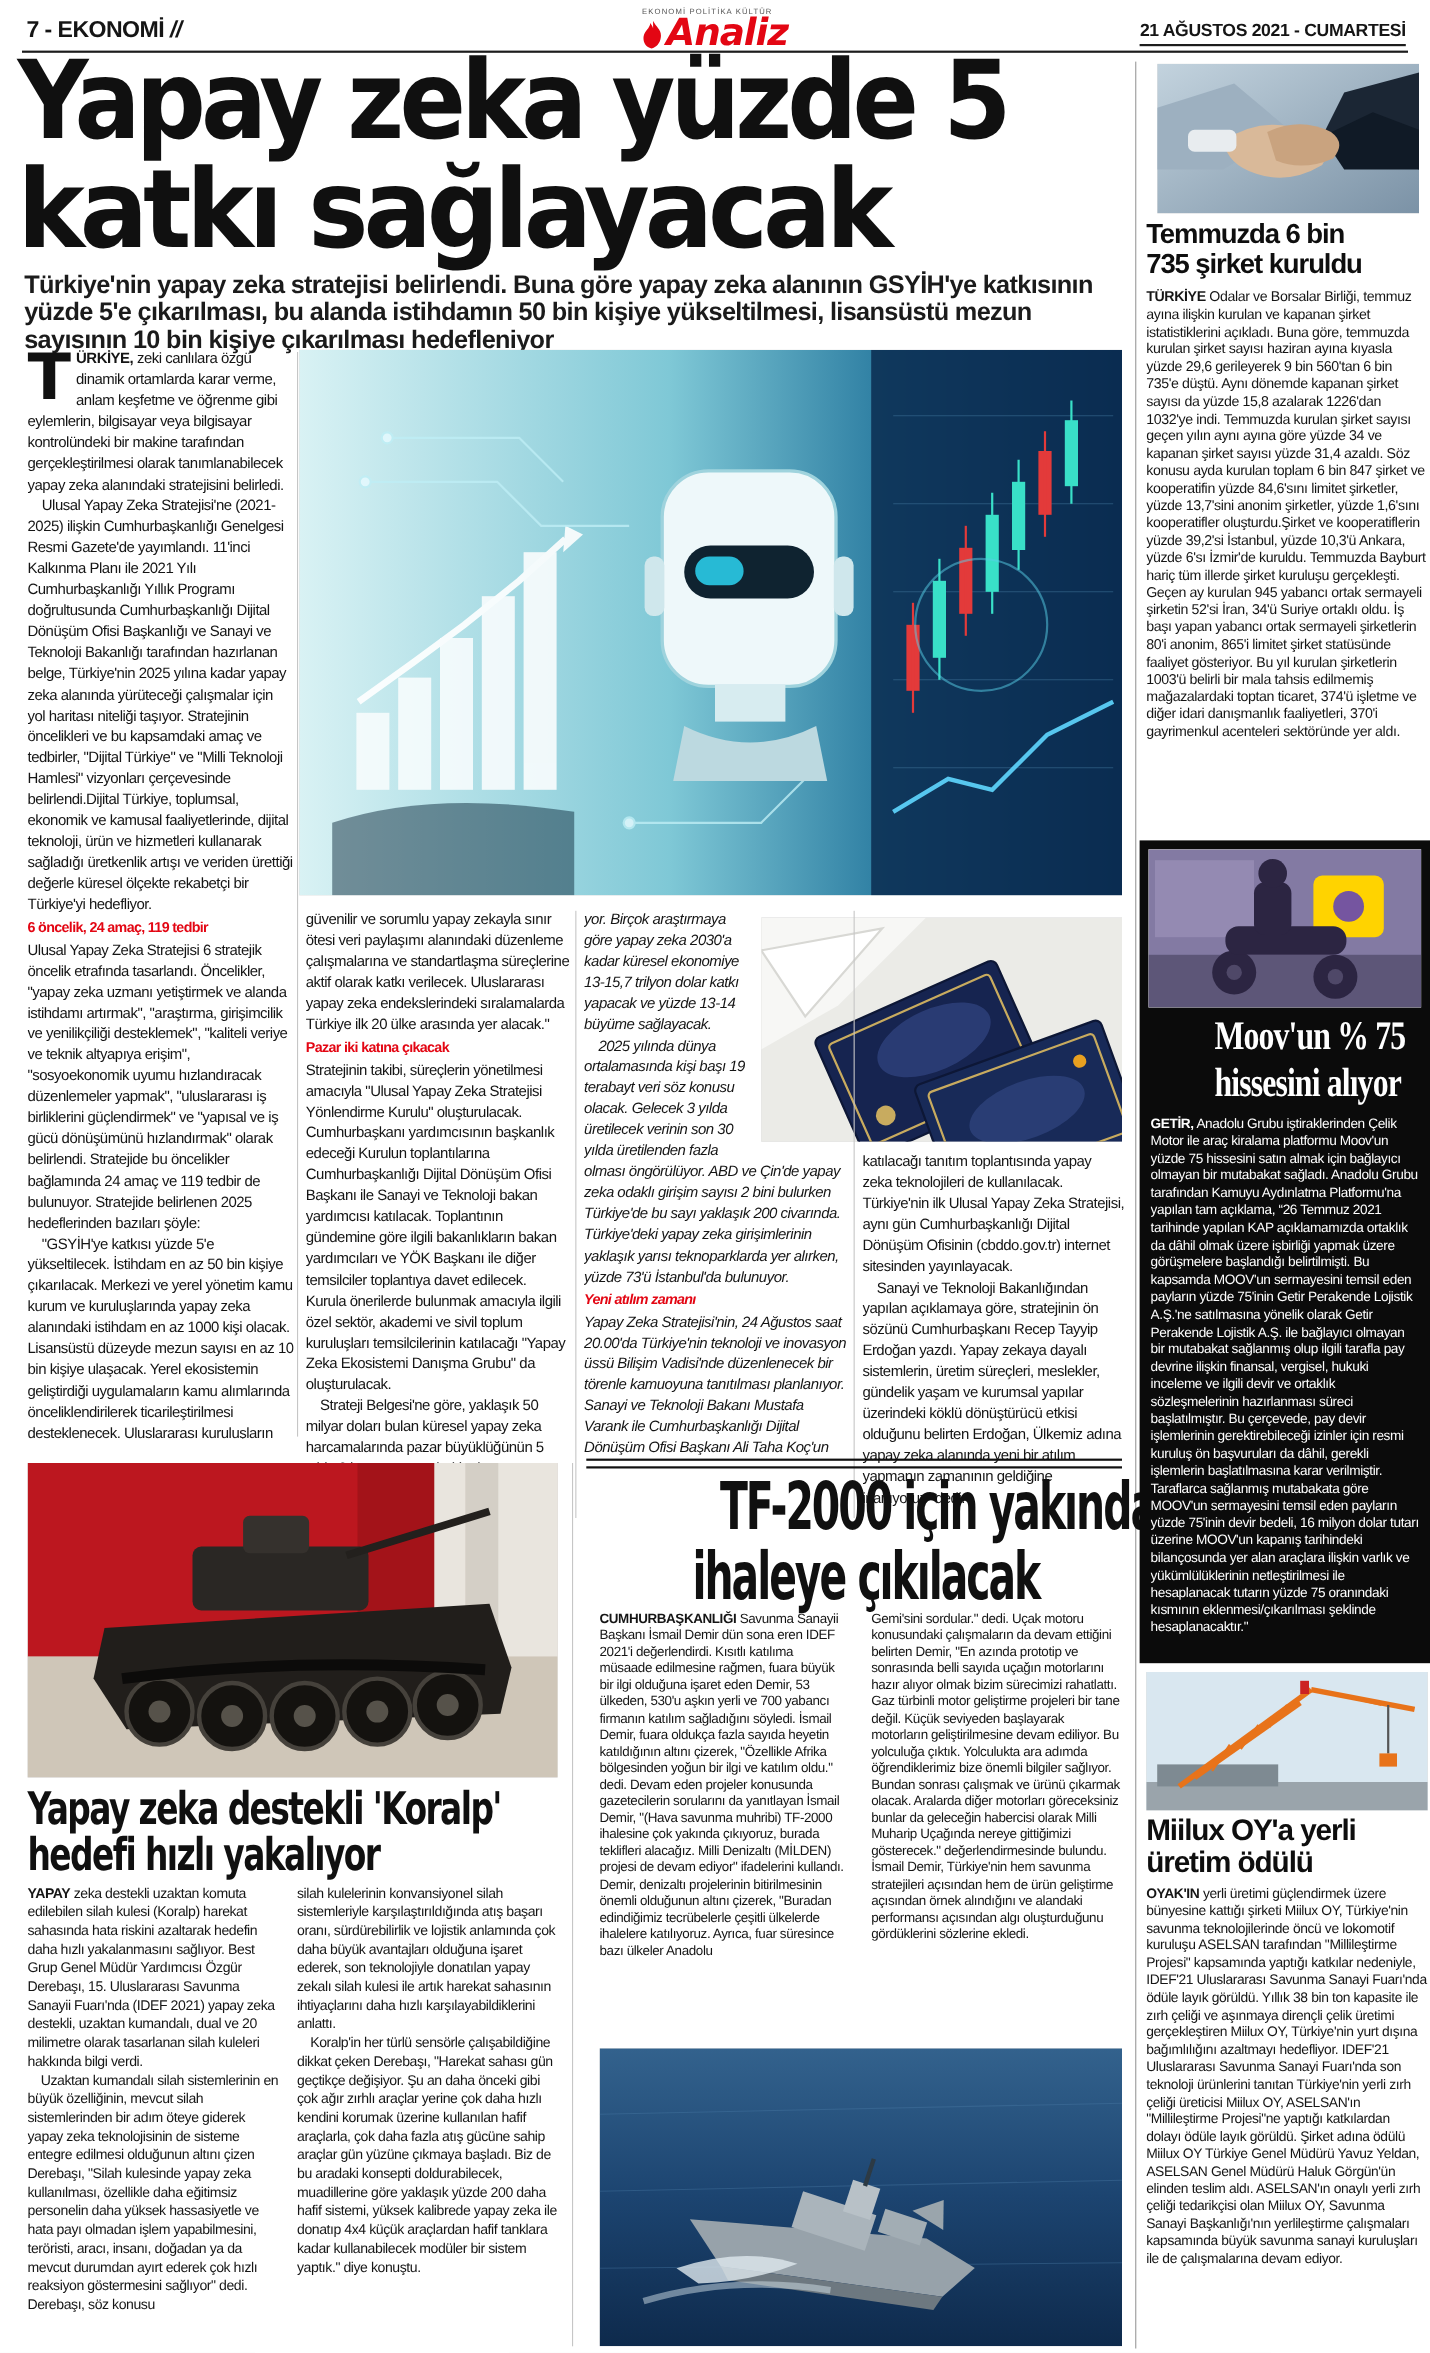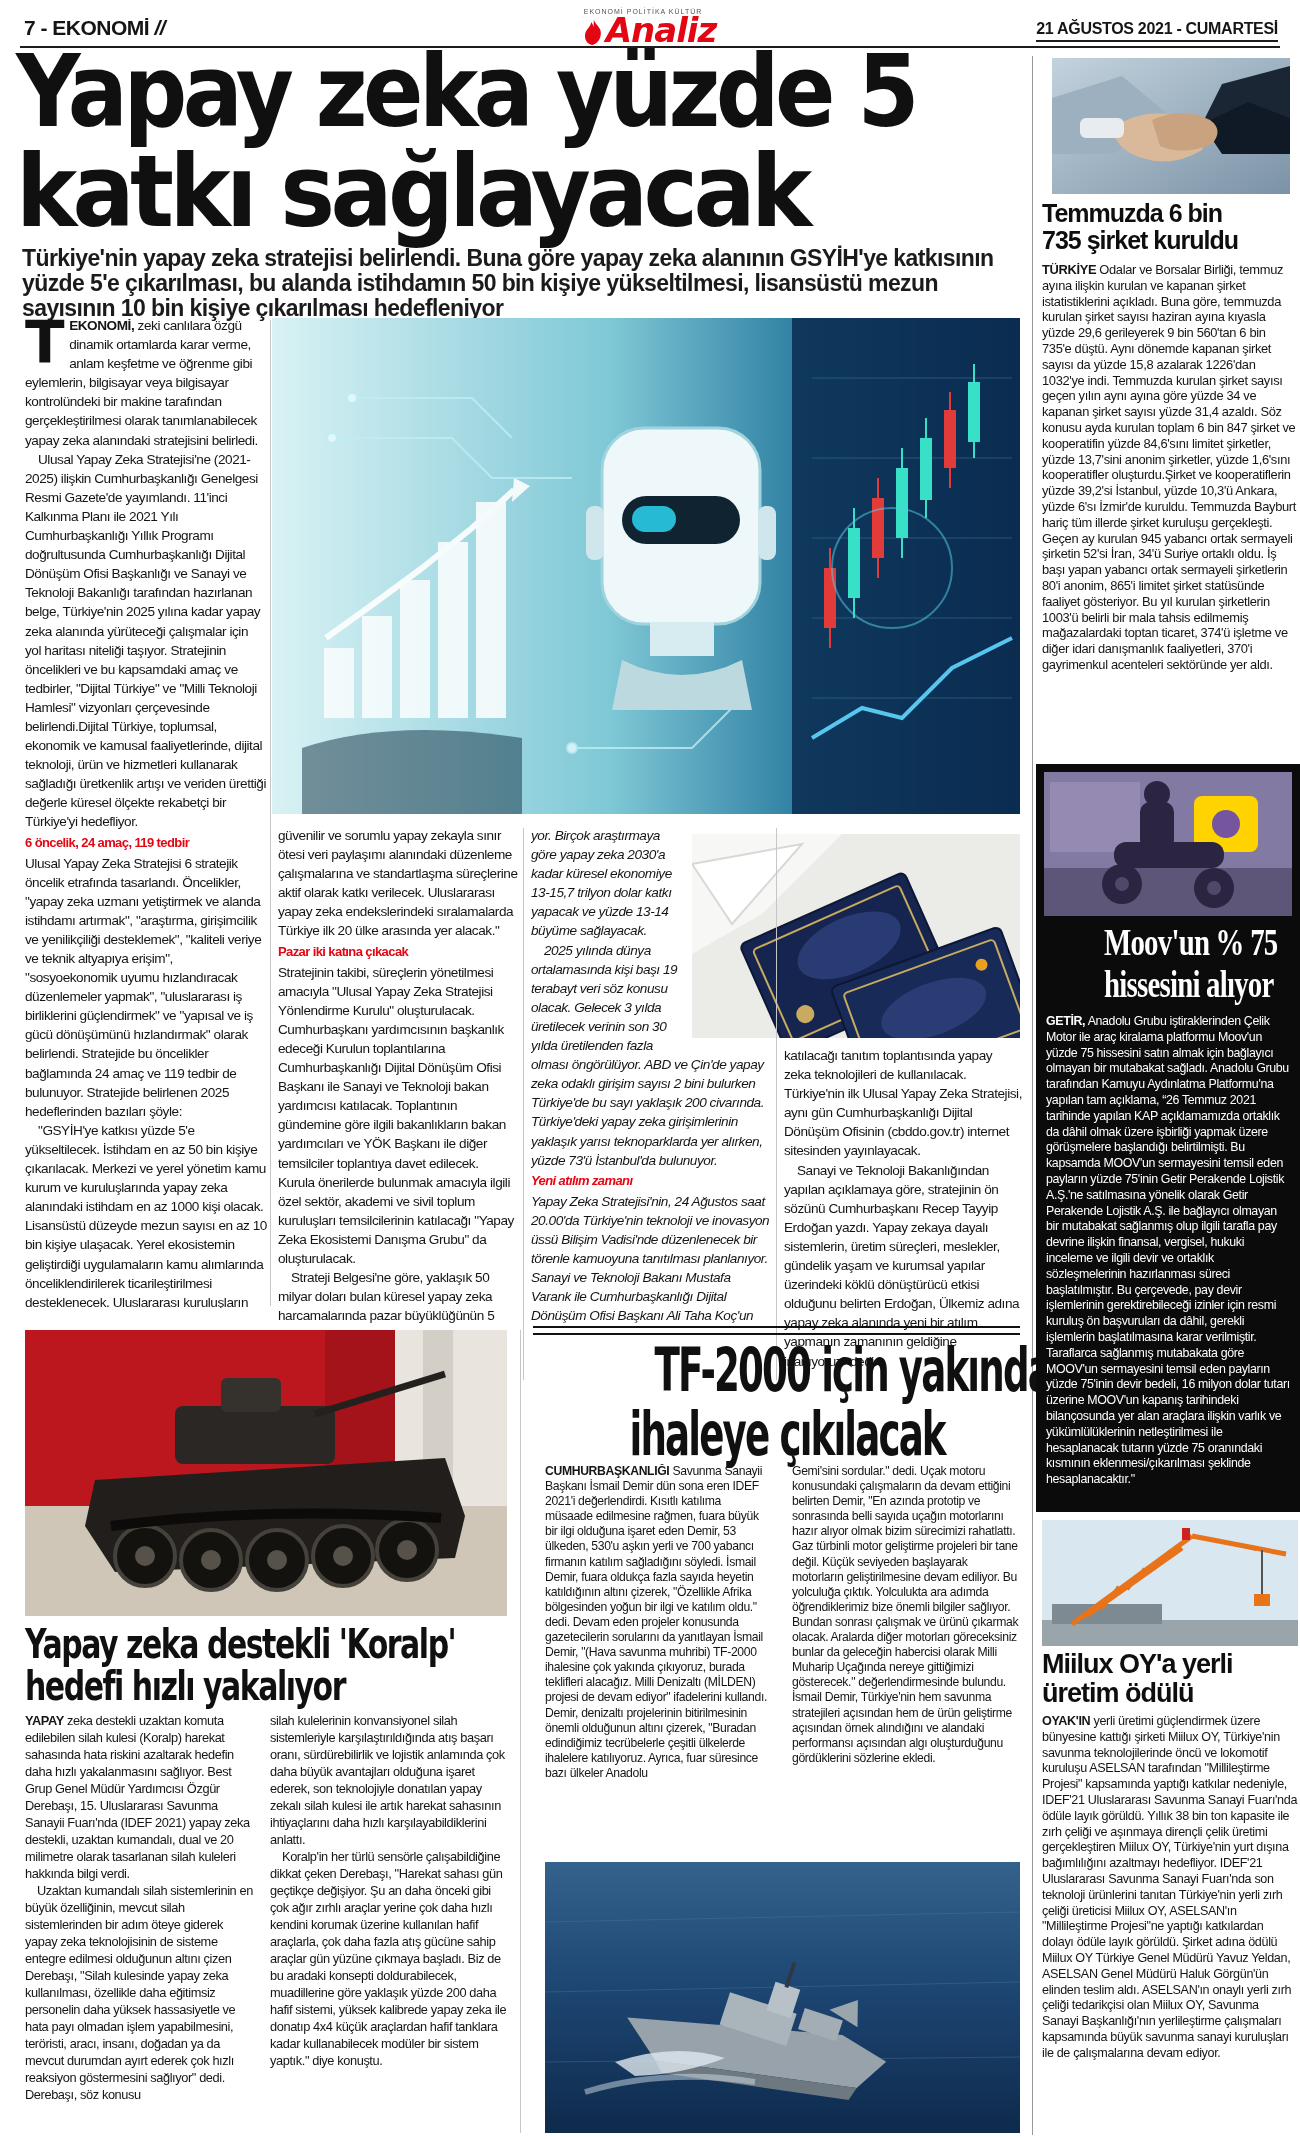--- a/index.html
+++ b/index.html
@@ -167,21 +167,21 @@
       <g transform="rotate(-20 240 170)">
         <rect x="150" y="120" width="180" height="115" rx="6" fill="#182a58" stroke="#0d1736" stroke-width="2"></rect>
         <rect x="160" y="130" width="160" height="95" rx="4" fill="none" stroke="#c8ab5f" stroke-width="2"></rect>
         <circle cx="300" cy="150" r="6" fill="#e8a020"></circle>
         <ellipse cx="240" cy="175" rx="55" ry="26" fill="#3a4f8f" opacity=".5"></ellipse>
       </g>
     </svg>
   </div>
 
   <div class="abs bt" style="left:25px;top:316px;width:242px;height:992px;">
-    <p class="first"><span class="dropcap">T</span><span class="lead">EKONOMİ,</span><span> zeki canlılara özgü dinamik ortamlarda karar verme, anlam keşfetme ve öğrenme gibi eylemlerin, bilgisayar veya bilgisayar kontrolündeki bir makine tarafından gerçekleştirilmesi olarak tanımlanabilecek yapay zeka alanındaki stratejisini belirledi.</span></p>
+    <p class="first"><span class="dropcap">T</span><span class="lead">ÜRKİYE,</span><span> zeki canlılara özgü dinamik ortamlarda karar verme, anlam keşfetme ve öğrenme gibi eylemlerin, bilgisayar veya bilgisayar kontrolündeki bir makine tarafından gerçekleştirilmesi olarak tanımlanabilecek yapay zeka alanındaki stratejisini belirledi.</span></p>
     <p>Ulusal Yapay Zeka Stratejisi'ne (2021-2025) ilişkin Cumhurbaşkanlığı Genelgesi Resmi Gazete'de yayımlandı. 11'inci Kalkınma Planı ile 2021 Yılı Cumhurbaşkanlığı Yıllık Programı doğrultusunda Cumhurbaşkanlığı Dijital Dönüşüm Ofisi Başkanlığı ve Sanayi ve Teknoloji Bakanlığı tarafından hazırlanan belge, Türkiye'nin 2025 yılına kadar yapay zeka alanında yürüteceği çalışmalar için yol haritası niteliği taşıyor. Stratejinin öncelikleri ve bu kapsamdaki amaç ve tedbirler, "Dijital Türkiye" ve "Milli Teknoloji Hamlesi" vizyonları çerçevesinde belirlendi.Dijital Türkiye, toplumsal, ekonomik ve kamusal faaliyetlerinde, dijital teknoloji, ürün ve hizmetleri kullanarak sağladığı üretkenlik artışı ve veriden ürettiği değerle küresel ölçekte rekabetçi bir Türkiye'yi hedefliyor.</p>
     <p class="sub">6 öncelik, 24 amaç, 119 tedbir</p>
     <p class="first">Ulusal Yapay Zeka Stratejisi 6 stratejik öncelik etrafında tasarlandı. Öncelikler, "yapay zeka uzmanı yetiştirmek ve alanda istihdamı artırmak", "araştırma, girişimcilik ve yenilikçiliği desteklemek", "kaliteli veriye ve teknik altyapıya erişim", "sosyoekonomik uyumu hızlandıracak düzenlemeler yapmak", "uluslararası iş birliklerini güçlendirmek" ve "yapısal ve iş gücü dönüşümünü hızlandırmak" olarak belirlendi. Stratejide bu öncelikler bağlamında 24 amaç ve 119 tedbir de bulunuyor. Stratejide belirlenen 2025 hedeflerinden bazıları şöyle:</p>
     <p>"GSYİH'ye katkısı yüzde 5'e yükseltilecek. İstihdam en az 50 bin kişiye çıkarılacak. Merkezi ve yerel yönetim kamu kurum ve kuruluşlarında yapay zeka alanındaki istihdam en az 1000 kişi olacak. Lisansüstü düzeyde mezun sayısı en az 10 bin kişiye ulaşacak. Yerel ekosistemin geliştirdiği uygulamaların kamu alımlarında önceliklendirilerek ticarileştirilmesi desteklenecek. Uluslararası kuruluşların</p>
   </div>
 
   <div class="abs bt" style="left:278px;top:826px;width:240px;height:556px;">
     <p class="first">güvenilir ve sorumlu yapay zekayla sınır ötesi veri paylaşımı alanındaki düzenleme çalışmalarına ve standartlaşma süreçlerine aktif olarak katkı verilecek. Uluslararası yapay zeka endekslerindeki sıralamalarda Türkiye ilk 20 ülke arasında yer alacak."</p>
     <p class="sub">Pazar iki katına çıkacak</p>
     <p class="first">Stratejinin takibi, süreçlerin yönetilmesi amacıyla "Ulusal Yapay Zeka Stratejisi Yönlendirme Kurulu" oluşturulacak. Cumhurbaşkanı yardımcısının başkanlık edeceği Kurulun toplantılarına Cumhurbaşkanlığı Dijital Dönüşüm Ofisi Başkanı ile Sanayi ve Teknoloji bakan yardımcısı katılacak. Toplantının gündemine göre ilgili bakanlıkların bakan yardımcıları ve YÖK Başkanı ile diğer temsilciler toplantıya davet edilecek. Kurula önerilerde bulunmak amacıyla ilgili özel sektör, akademi ve sivil toplum kuruluşları temsilcilerinin katılacağı "Yapay Zeka Ekosistemi Danışma Grubu" da oluşturulacak.</p>

